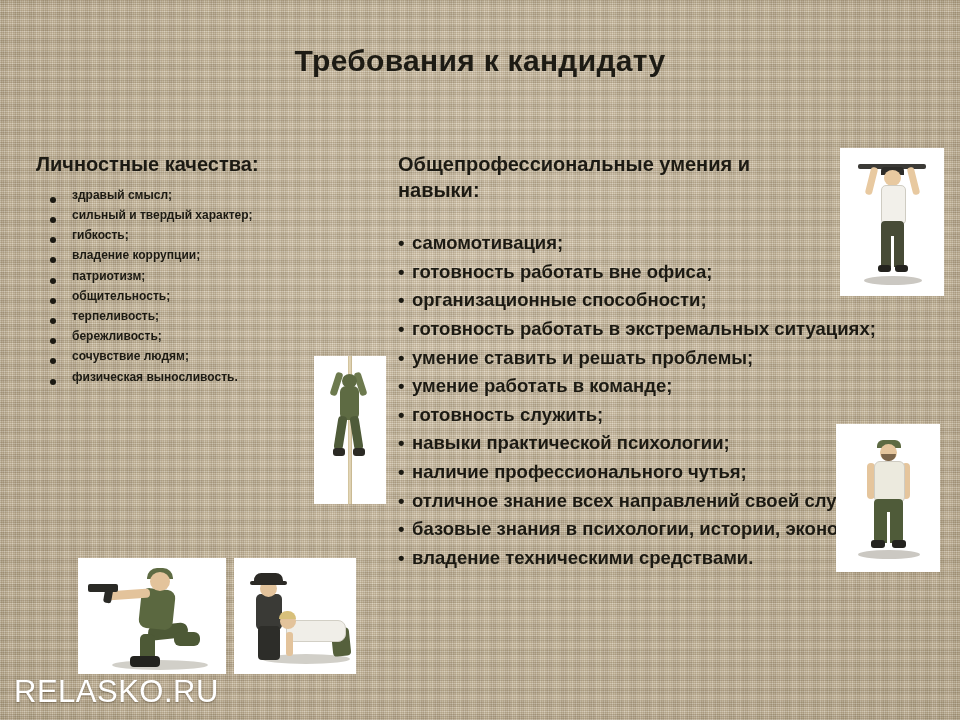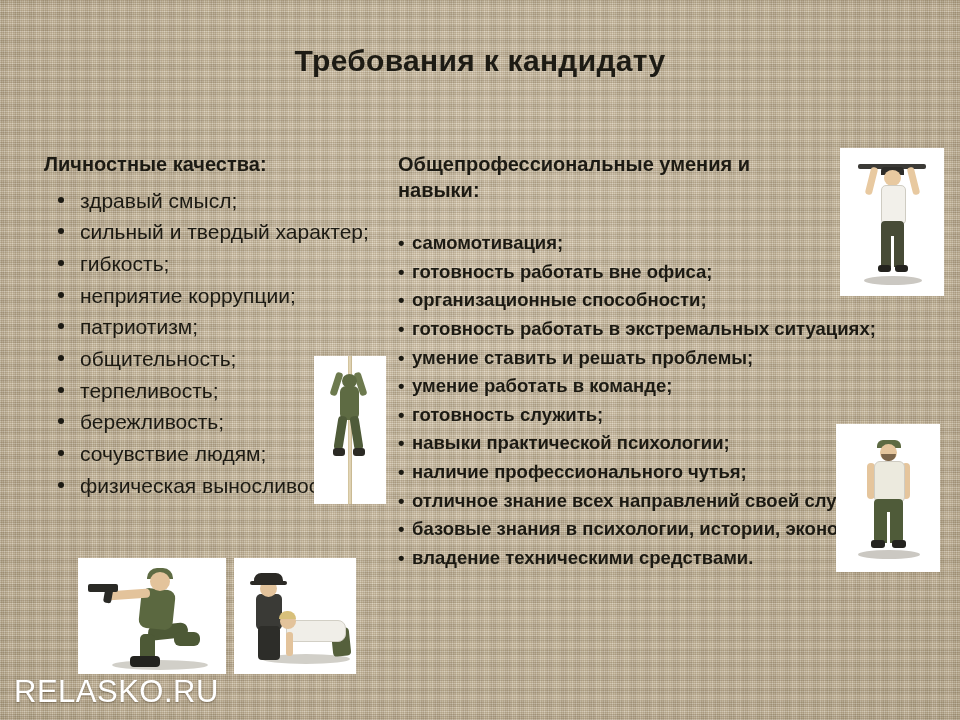--- a/index.html
+++ b/index.html
@@ -62,21 +62,21 @@
     color: #1d1b14;
     letter-spacing: 0.3px;
   }
 
   .col {
     position: absolute;
     color: #1c1a13;
   }
 
   #col-left {
-    left: 44px;
+    left: 36px;
     top: 152px;
     width: 330px;
   }
   #col-right {
     left: 398px;
     top: 152px;
     width: 500px;
   }
 
   .col-head {
@@ -91,22 +91,22 @@
 
   
   ul.bullets {
     list-style: none;
     margin: 0;
     padding: 0;
   }
   ul.bullets li {
     position: relative;
     padding-left: 36px;
-    font-size: 21px;
-    font-weight: normal;
+    font-size: 12px;
+    font-weight: bold;
     line-height: 1.27;
     margin-bottom: 5px;
   }
   ul.bullets li:before {
     content: "";
     position: absolute;
     left: 14px;
     top: 9px;
     width: 6px;
     height: 6px;
@@ -230,21 +230,21 @@
 <div id="slide">
 
   <div id="title">Требования к кандидату</div>
 
   <div class="col" id="col-left">
     <div class="col-head">Личностные качества:</div>
     <ul class="bullets">
       <li>здравый смысл;</li>
       <li>сильный и твердый характер;</li>
       <li>гибкость;</li>
-      <li>неприятие коррупции;</li>
+      <li>владение коррупции;</li>
       <li>патриотизм;</li>
       <li>общительность;</li>
       <li>терпеливость;</li>
       <li>бережливость;</li>
       <li>сочувствие людям;</li>
       <li>физическая выносливость.</li>
     </ul>
   </div>
 
   <div class="col" id="col-right">

